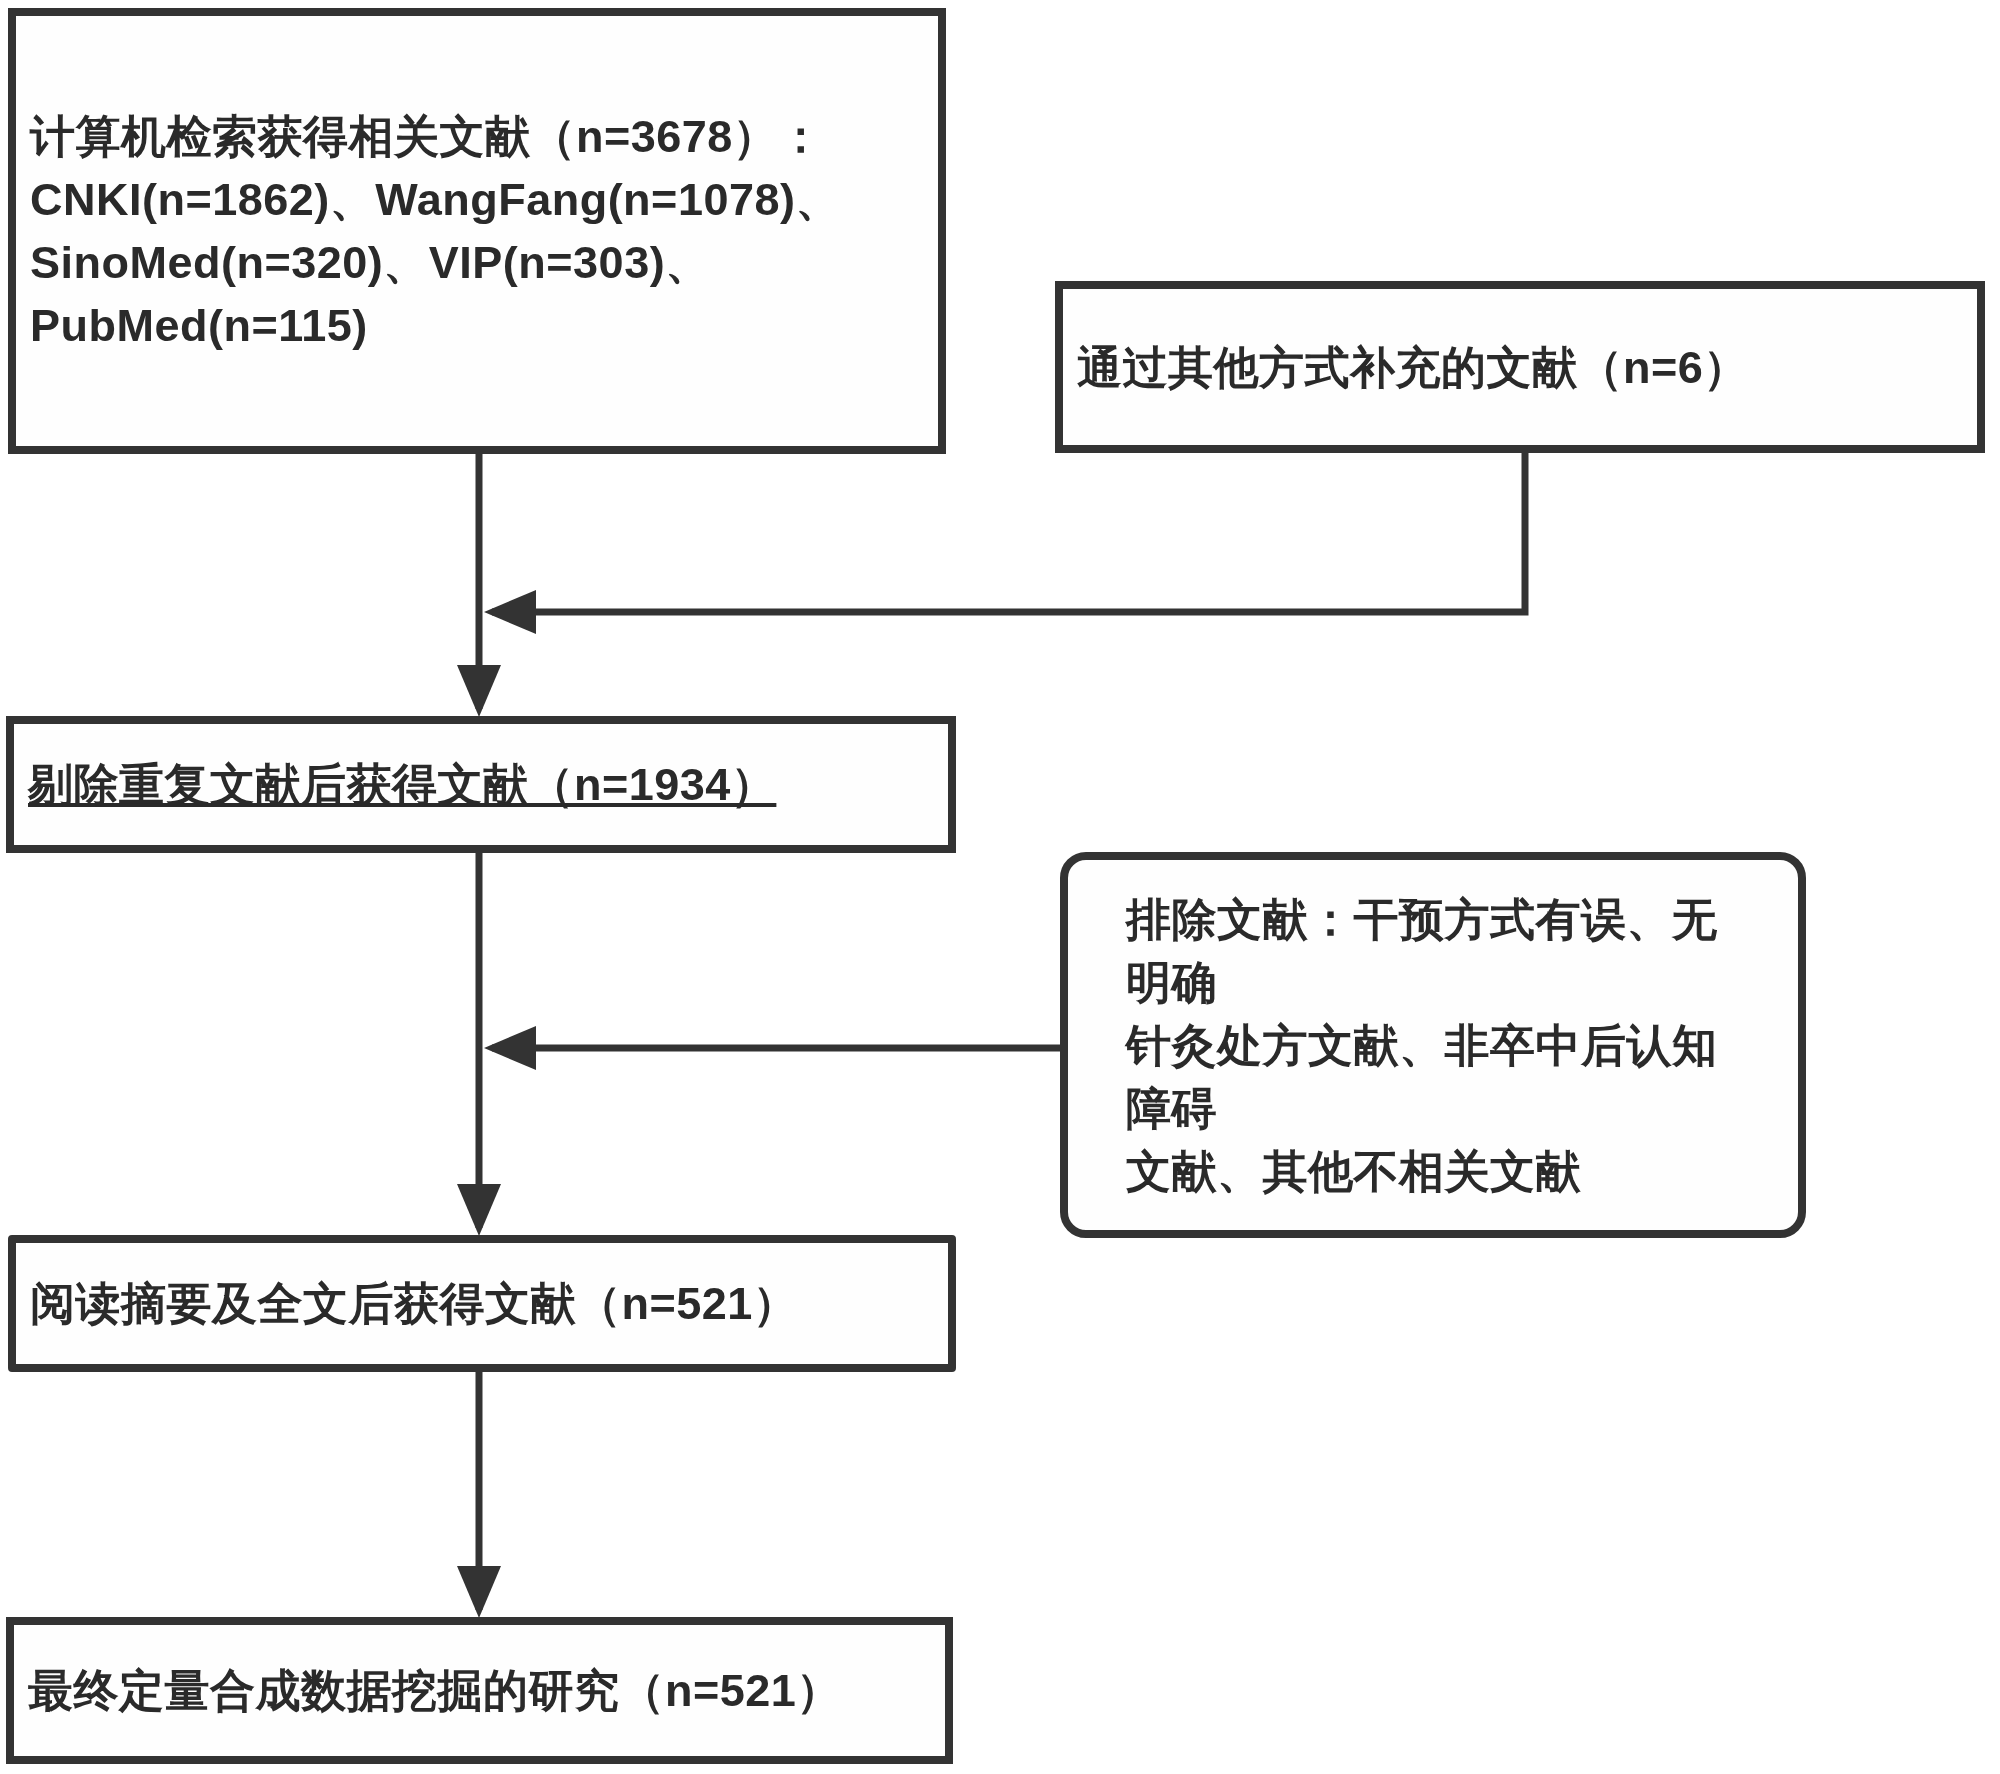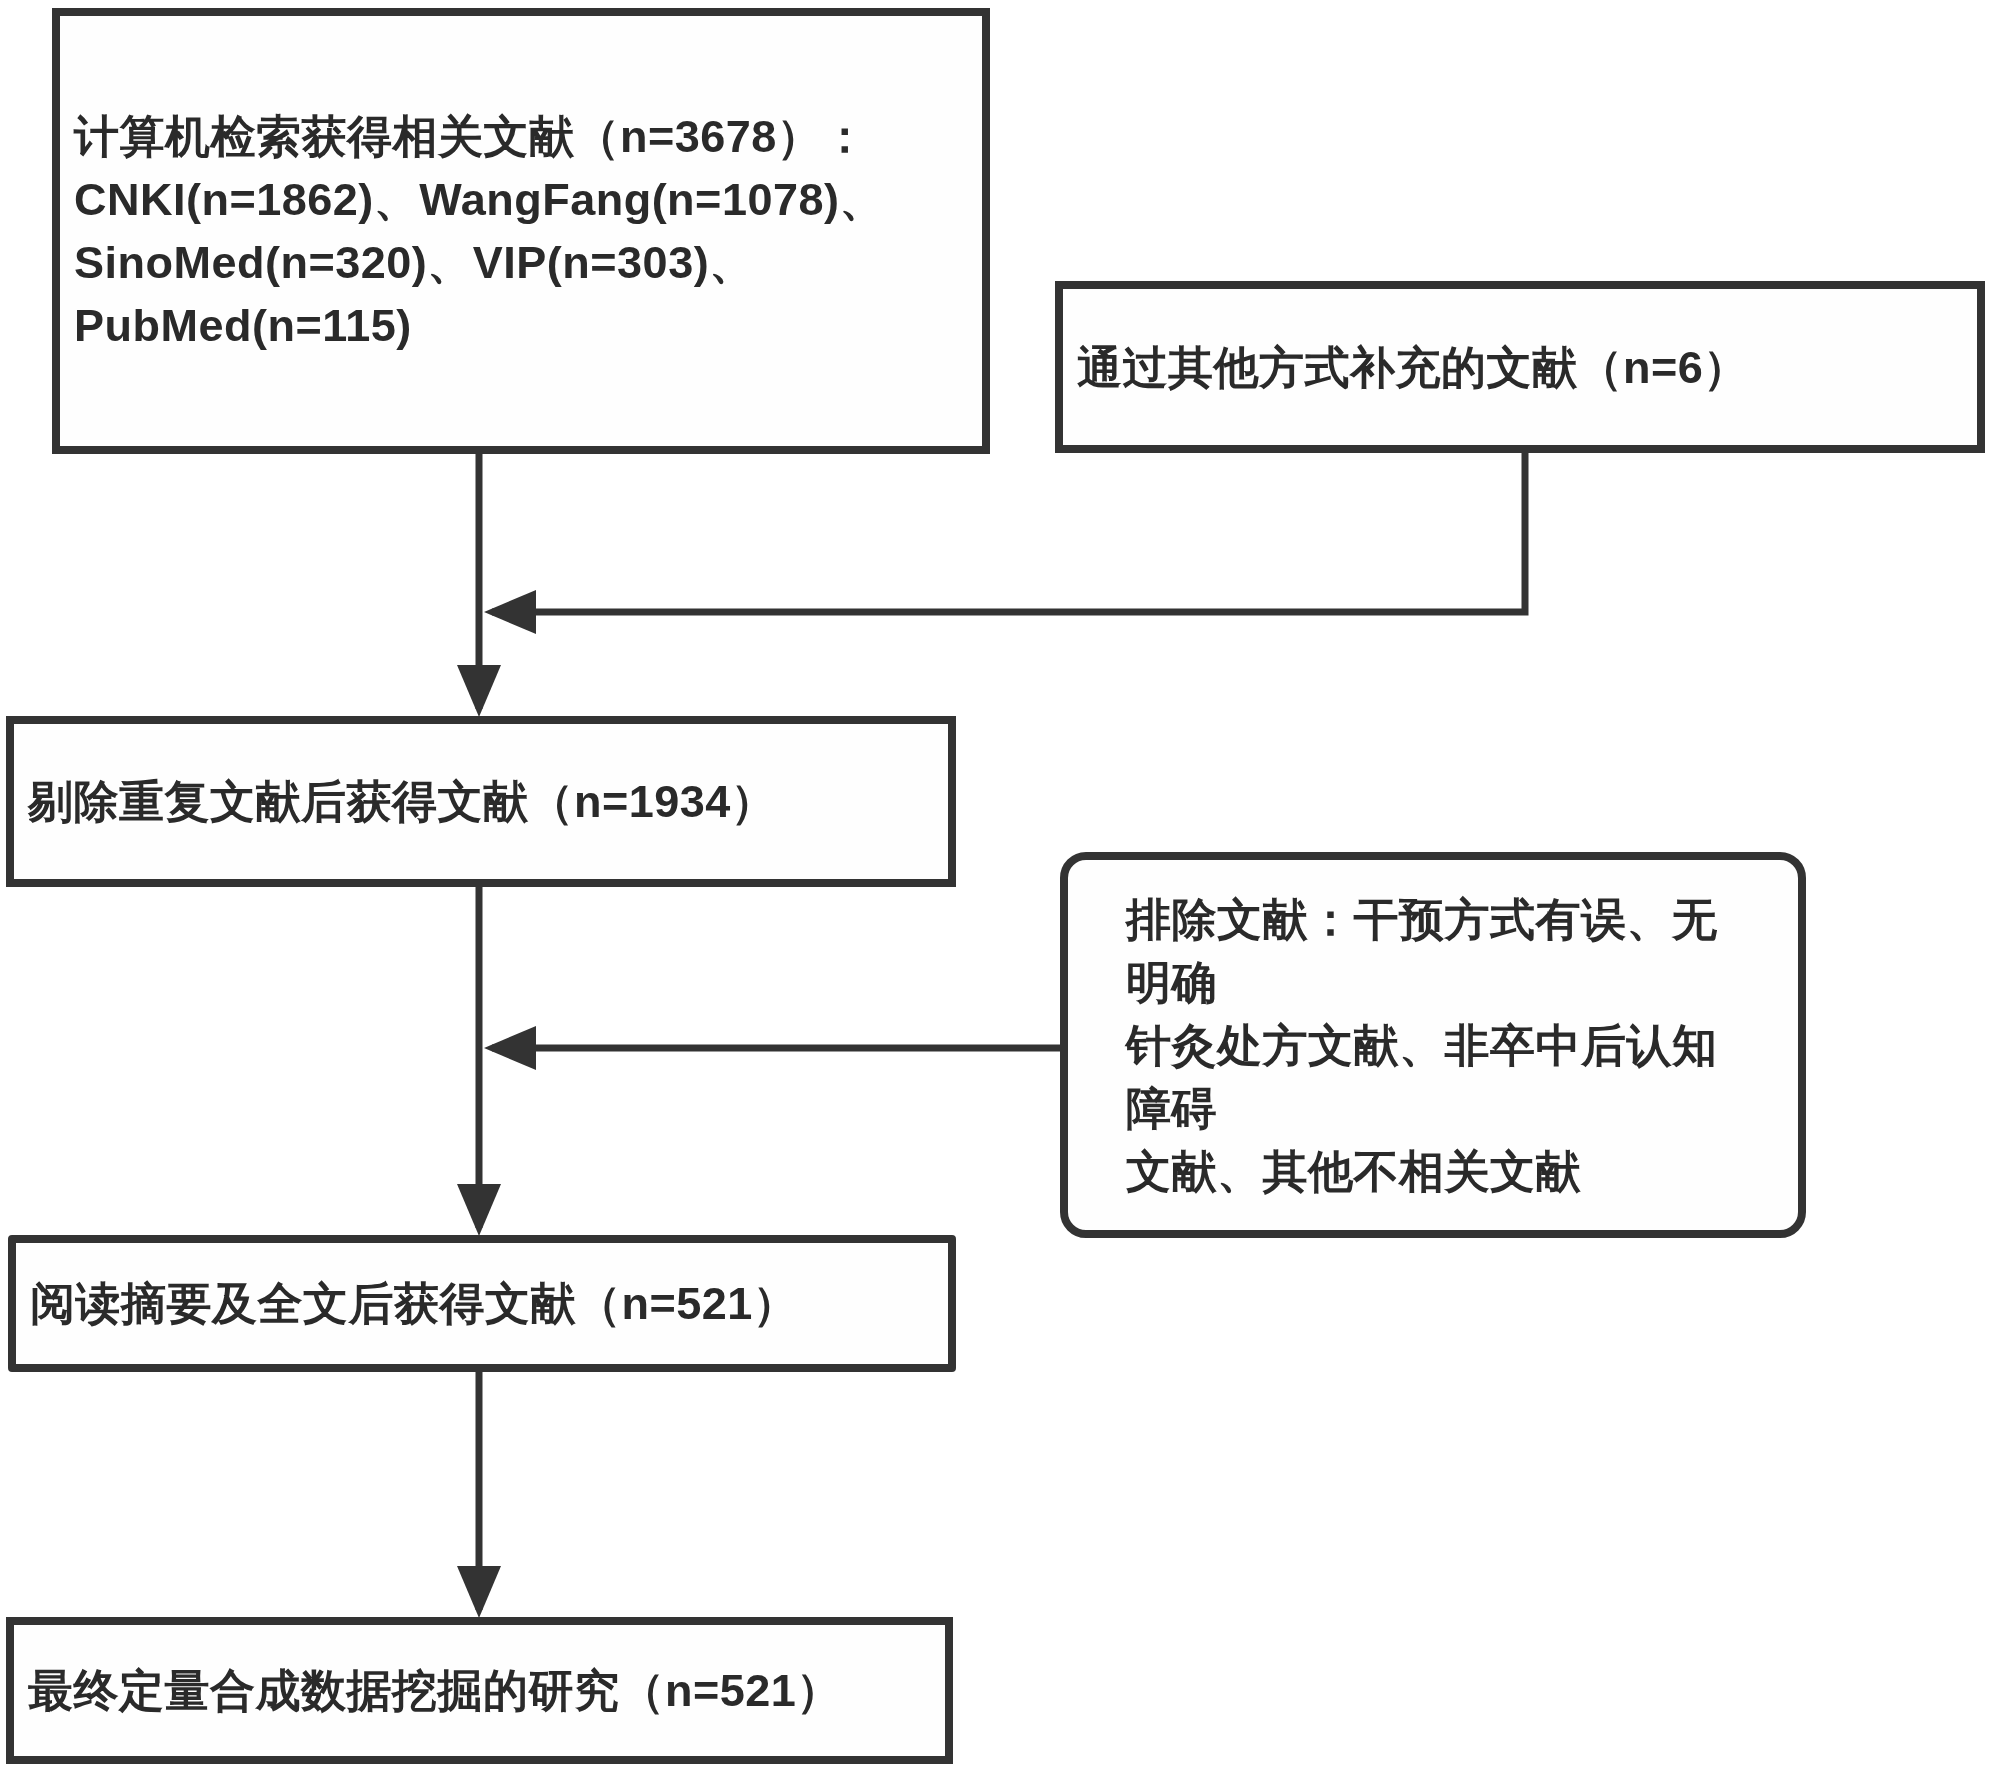--- a/index.html
+++ b/index.html
@@ -33,23 +33,23 @@
     color: #2a2a2a;
     font-weight: bold;
     font-size: 45px;
     line-height: 1.4;
   }
   .fc-text {
     white-space: pre-line;
     padding: 0 18px 0 14px;
     letter-spacing: 0.5px;
   }
-  #box-search   { left: 8px;    top: 8px;    width: 938px; height: 446px; margin-left: 44px; }
+  #box-search   { left: 8px;    top: 8px;    width: 938px; height: 446px; }
   #box-other    { left: 1055px; top: 281px;  width: 930px; height: 172px; }
-  #box-dedupe   { left: 6px;    top: 716px;  width: 950px; height: 171px; }
+  #box-dedupe   { left: 6px;    top: 716px;  width: 950px; height: 137px; text-decoration: underline; }
   #box-exclude  { left: 1060px; top: 852px;  width: 746px; height: 386px; border-radius: 26px; }
   #box-exclude .fc-text { padding-left: 58px; padding-right: 40px; }
   #box-abstract { left: 8px;    top: 1235px; width: 948px; height: 137px; border-radius: 4px; }
   #box-final    { left: 6px;    top: 1617px; width: 947px; height: 147px; }
 </style>
 </head>
 <body>
 
 <div id="canvas">
 

